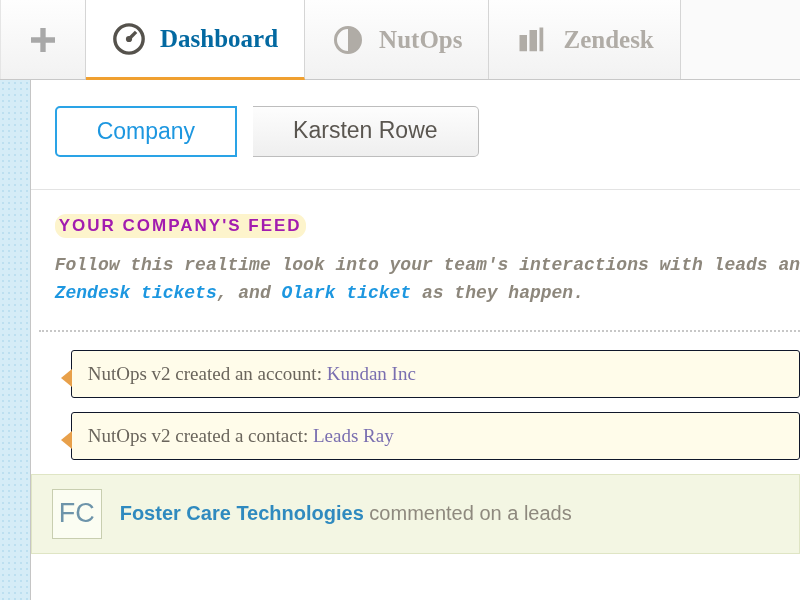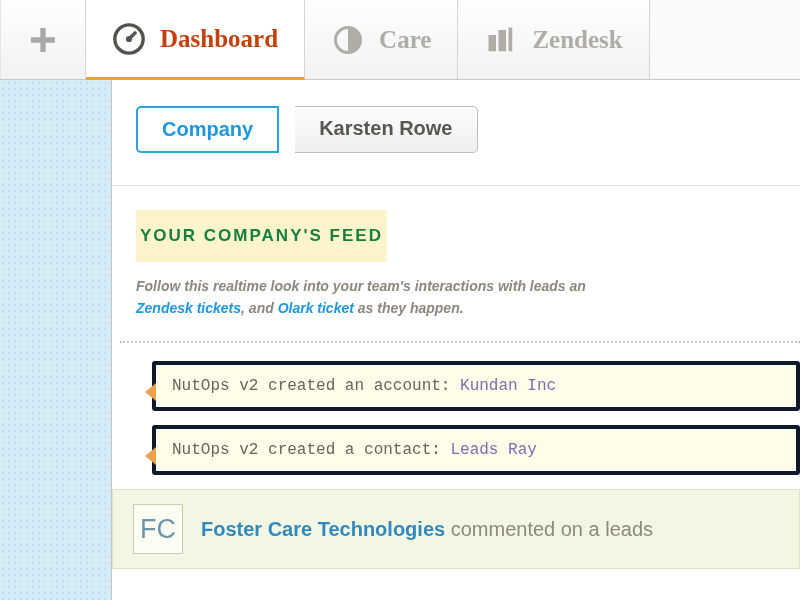--- a/index.html
+++ b/index.html
@@ -38,21 +38,21 @@
   border-bottom:3px solid #f0a030;
   margin-bottom:-1px;
 }
 .tab-icon { width:34px; height:34px; display:flex; align-items:center; justify-content:center; }
 .tab-label {
   font-family: Georgia, serif;
   font-size:25px;
   font-weight:bold;
   color:#b0aca6;
 }
-.tab.active .tab-label { color:#c2410c; }
+.tab.active .tab-label { color:#0369a1; }
 
 .page {
   display:flex;
   height:calc(600px - 80px);
 }
 .leftgutter {
   width:112px;
   background-color:#d5ecf7;
   background-image: radial-gradient(#bcdff0 1px, transparent 1px);
   background-size:6px 6px;
@@ -62,76 +62,77 @@
   flex:1;
   padding:26px 0 0 0;
 }
 .subtabs {
   display:flex;
   margin-left:24px;
   margin-bottom:32px;
 }
 .subtab {
   font-family: 'Trebuchet MS', Verdana, sans-serif;
-  font-weight:bold;
-  font-size:20px;
-  padding:10px 24px;
+  font-weight:normal;
+  font-size:23px;
+  padding:10px 40px;
   border:1px solid #bdbdbd;
   background:linear-gradient(#fdfdfd,#efefef);
   color:#5a5650;
   cursor:pointer;
 }
 .subtab:first-child { border-radius:5px 0 0 5px; }
 .subtab:last-child { border-radius:0 5px 5px 0; border-left:none;margin-left:16px; }
 .subtab.active {
   border:2px solid #2aa3e6;
   color:#1d97e0;
   background:#fff;
   border-radius:5px 0 0 5px;
 }
 .divider { border-top:1px solid #e3e3e3; margin-bottom:24px; }
 
 .feed-heading {
   font-family: 'Trebuchet MS', Verdana, sans-serif;
   font-weight:bold;
   font-size:17px;
   letter-spacing:2px;
-  color:#15803d;
+  color:#a21caf;
   background:#fdf4cc;
   display:inline-block;
-  padding:16px 4px;
+  padding:2px 4px;
   margin-left:24px;
   margin-bottom:14px;
+  border-radius:11px;
 }
 .feed-desc {
-  font-family: Liberation Sans, sans-serif;
-  font-size:14px;
+  font-family: Liberation Mono, monospace;
+  font-size:18px;
   font-style:italic;
   font-weight:bold;
   color:#8d877c;
   margin-left:24px;
   margin-bottom:22px;
   line-height:1.55;
   white-space:nowrap;
 }
 .feed-desc .link { color:#1d97e0; }
 .dotline {
   border-top:2px dotted #c7c7c7;
   margin-left:8px;
 }
 .feed-items { padding-top:18px; padding-left:40px; }
 .feed-item {
   position:relative;
   background:#fffcea;
-  border:4px solid #0f172a;
+  border:1px solid #0f172a;
   border-radius:3px;
   padding:12px 16px;
   margin-bottom:14px;
-  font-family:Liberation Mono, monospace;
-  font-size:16px;
+  font-family:Liberation Serif, serif;
+  font-size:19px;
   color:#6a655c;
   white-space:nowrap;
 }
 .feed-item::before {
   content:"";
   position:absolute;
   left:-11px; top:18px;
   width:0; height:0;
   border-top:9px solid transparent;
   border-bottom:9px solid transparent;
@@ -182,21 +183,21 @@
     </span>
     <span class="tab-label">Dashboard</span>
   </div>
   <div class="tab">
     <span class="tab-icon">
       <svg viewBox="0 0 24 24" width="30" height="30">
           <circle cx="12" cy="12" r="10" fill="none" stroke="#b0aca6" stroke-width="2.4"></circle>
           <path d="M12 2 A10 10 0 0 1 12 22 Z" fill="#b0aca6"></path>
         </svg>
     </span>
-    <span class="tab-label">Care</span>
+    <span class="tab-label">NutOps</span>
   </div>
   <div class="tab">
     <span class="tab-icon">
       <svg viewBox="0 0 24 24" width="30" height="30" fill="#b0aca6">
           <rect x="2" y="8" width="6" height="13"></rect>
           <rect x="10" y="4" width="6" height="17"></rect>
           <rect x="18" y="2" width="3" height="19"></rect>
         </svg>
     </span>
     <span class="tab-label">Zendesk</span>

